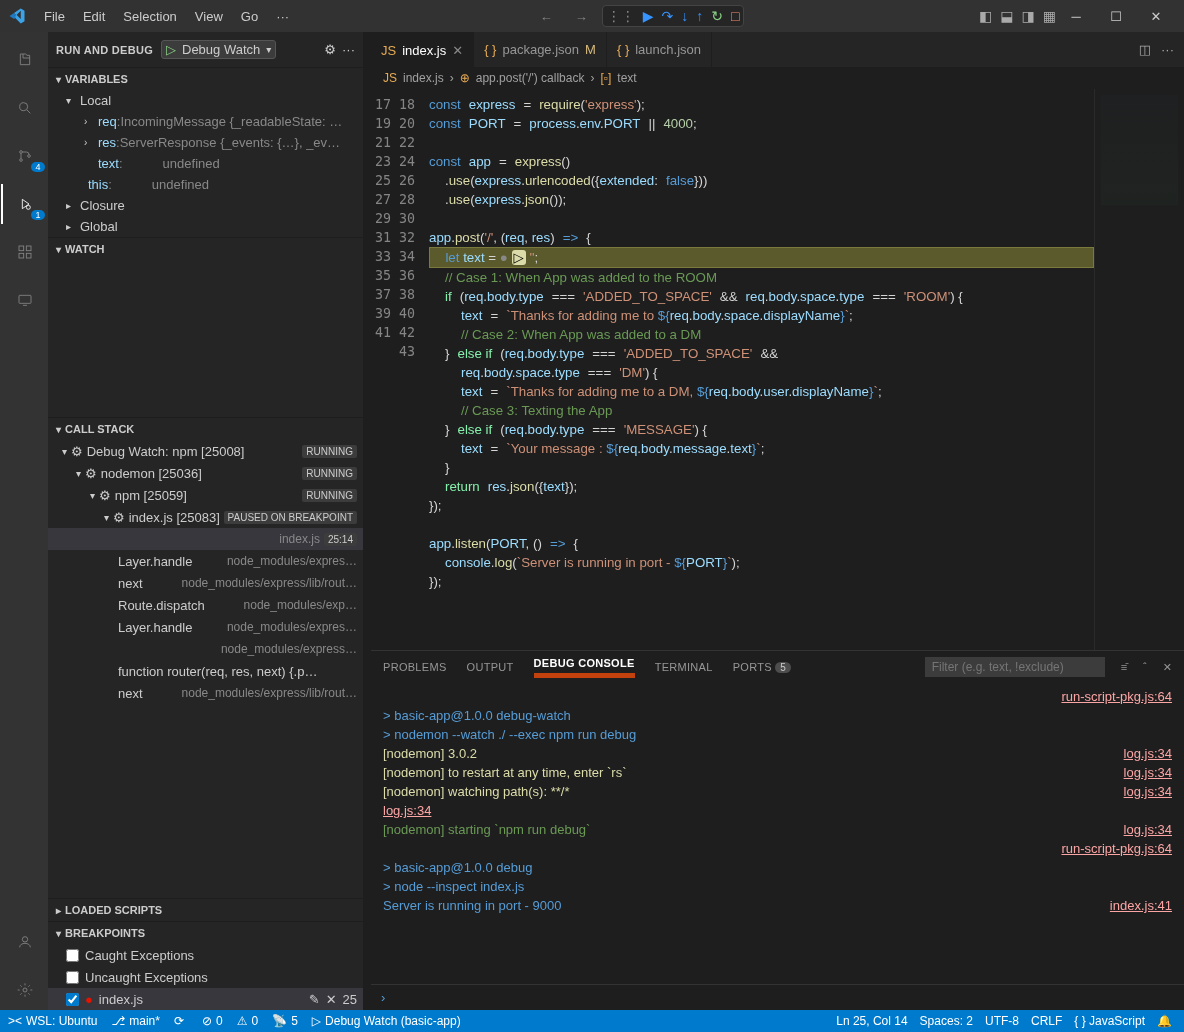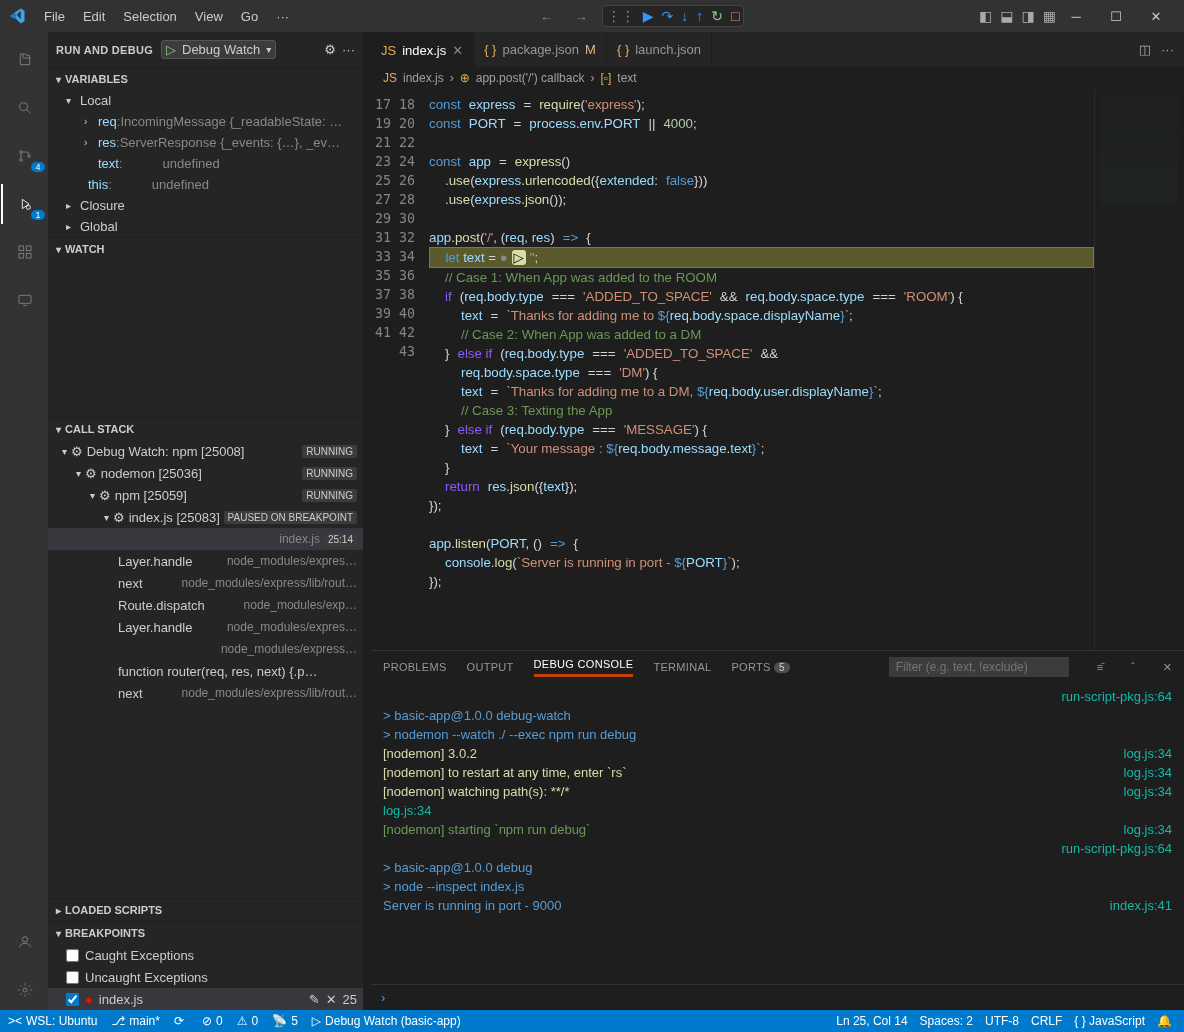--- a/index.html
+++ b/index.html
@@ -52,31 +52,31 @@
 .tabs .spacer{flex:1;}
 .tabs .actions{display:flex;align-items:center;gap:10px;padding:0 10px;color:#aaa;}
 .breadcrumb { height:22px; display:flex; align-items:center; padding:0 12px; gap:6px; font-size:12px; color:#a0a0a0; background:#1e1e1e;}
 .bc-icon{color:#e8ab53;}
 .editor { flex:1; display:flex; position:relative; overflow:hidden;justify-content:flex-end;}
 .gutter { width:58px; text-align:right; padding:6px 14px 0 0; color:#858585; font-family:Consolas,monospace; font-size:13.3px; line-height:19px;}
 .code { flex:1; font-family:Consolas,monospace; font-size:13.3px; line-height:19px; padding:6px 0 0 0; white-space:pre; position:relative;}
 .minimap { width:90px; background:#1e1e1e; border-left:1px solid #2a2a2a; position:relative;}
 .minimap .blob{position:absolute;left:6px;right:6px;top:6px;height:110px;background:linear-gradient(#2a3a4a22,#2a5a3a22);opacity:.6;}
 .cl-line { background:#5a5a2c; display:inline-block; width:100%; padding-left:8px; border:1px solid #7a7a3c;}
-.k1{color:#569cd6}.k2{color:#9cdcfe}.k3{color:#ce9178}.k4{color:#dcdcaa}.k5{color:#b5cea8}.k6{color:#6a9955}.k7{color:#d4d4d4}.k8{color:#8b5cf6}
+.k1{color:#569cd6}.k2{color:#9cdcfe}.k3{color:#ce9178}.k4{color:#dcdcaa}.k5{color:#b5cea8}.k6{color:#6a9955}.k7{color:#d4d4d4}.k8{color:#86efac}
 .panel { height:360px; border-top:1px solid #333; display:flex; flex-direction:column; background:#1e1e1e;}
-.panel .phead{height:32px;display:flex;align-items:center;padding:0 12px;gap:28px;font-size:11px;color:#969696;justify-content:center;}
+.panel .phead{height:32px;display:flex;align-items:center;padding:0 12px;gap:16px;font-size:11px;color:#969696;justify-content:center;}
 .panel .phead .ptab{cursor:pointer; letter-spacing:.3px;}
-.panel .phead .ptab.active{color:#fff;border-bottom:3px solid #c2410c;padding-bottom:4px;}
+.panel .phead .ptab.active{color:#fff;border-bottom:5px solid #c2410c;padding-bottom:4px;font-weight:bold;}
 .panel .phead .badge2{background:#4d4d4d;border-radius:8px;padding:0 5px;font-size:10px;color:#ccc;}
 .panel .phead .spacer{flex:1;}
 .panel .phead input{background:#3c3c3c;border:1px solid #3c3c3c;color:#ccc;padding:2px 6px;width:180px;font-size:12px;}
 .panel .pbody { flex:1; padding:4px 12px; font-family:Consolas,monospace; font-size:13px; line-height:19px; overflow:hidden;}
 .panel .cline{display:flex;justify-content:space-between;}
-.panel .right-link{color:#14b8a6;}
+.panel .right-link{color:#fca5a5;text-decoration:underline;}
 .yl{color:#dcdcaa}.bl{color:#569cd6}.gr{color:#6a9955}
 .panel .prompt{height:26px;border-top:1px solid #333;display:flex;align-items:center;padding:0 10px;color:#569cd6;}
 .statusbar { height:22px; background:#007acc; display:flex; align-items:center; color:#fff; font-size:12px; padding:0 8px; gap:14px;}
 .statusbar .group{display:flex;align-items:center;gap:4px;}
 .statusbar .spacer{flex:1;}
 svg{display:block;}
 .icon{width:16px;height:16px;fill:none;stroke:#858585;stroke-width:1.3;}
 .activity-bar .item.active .icon{stroke:#fff;}
 </style>
 </head>

